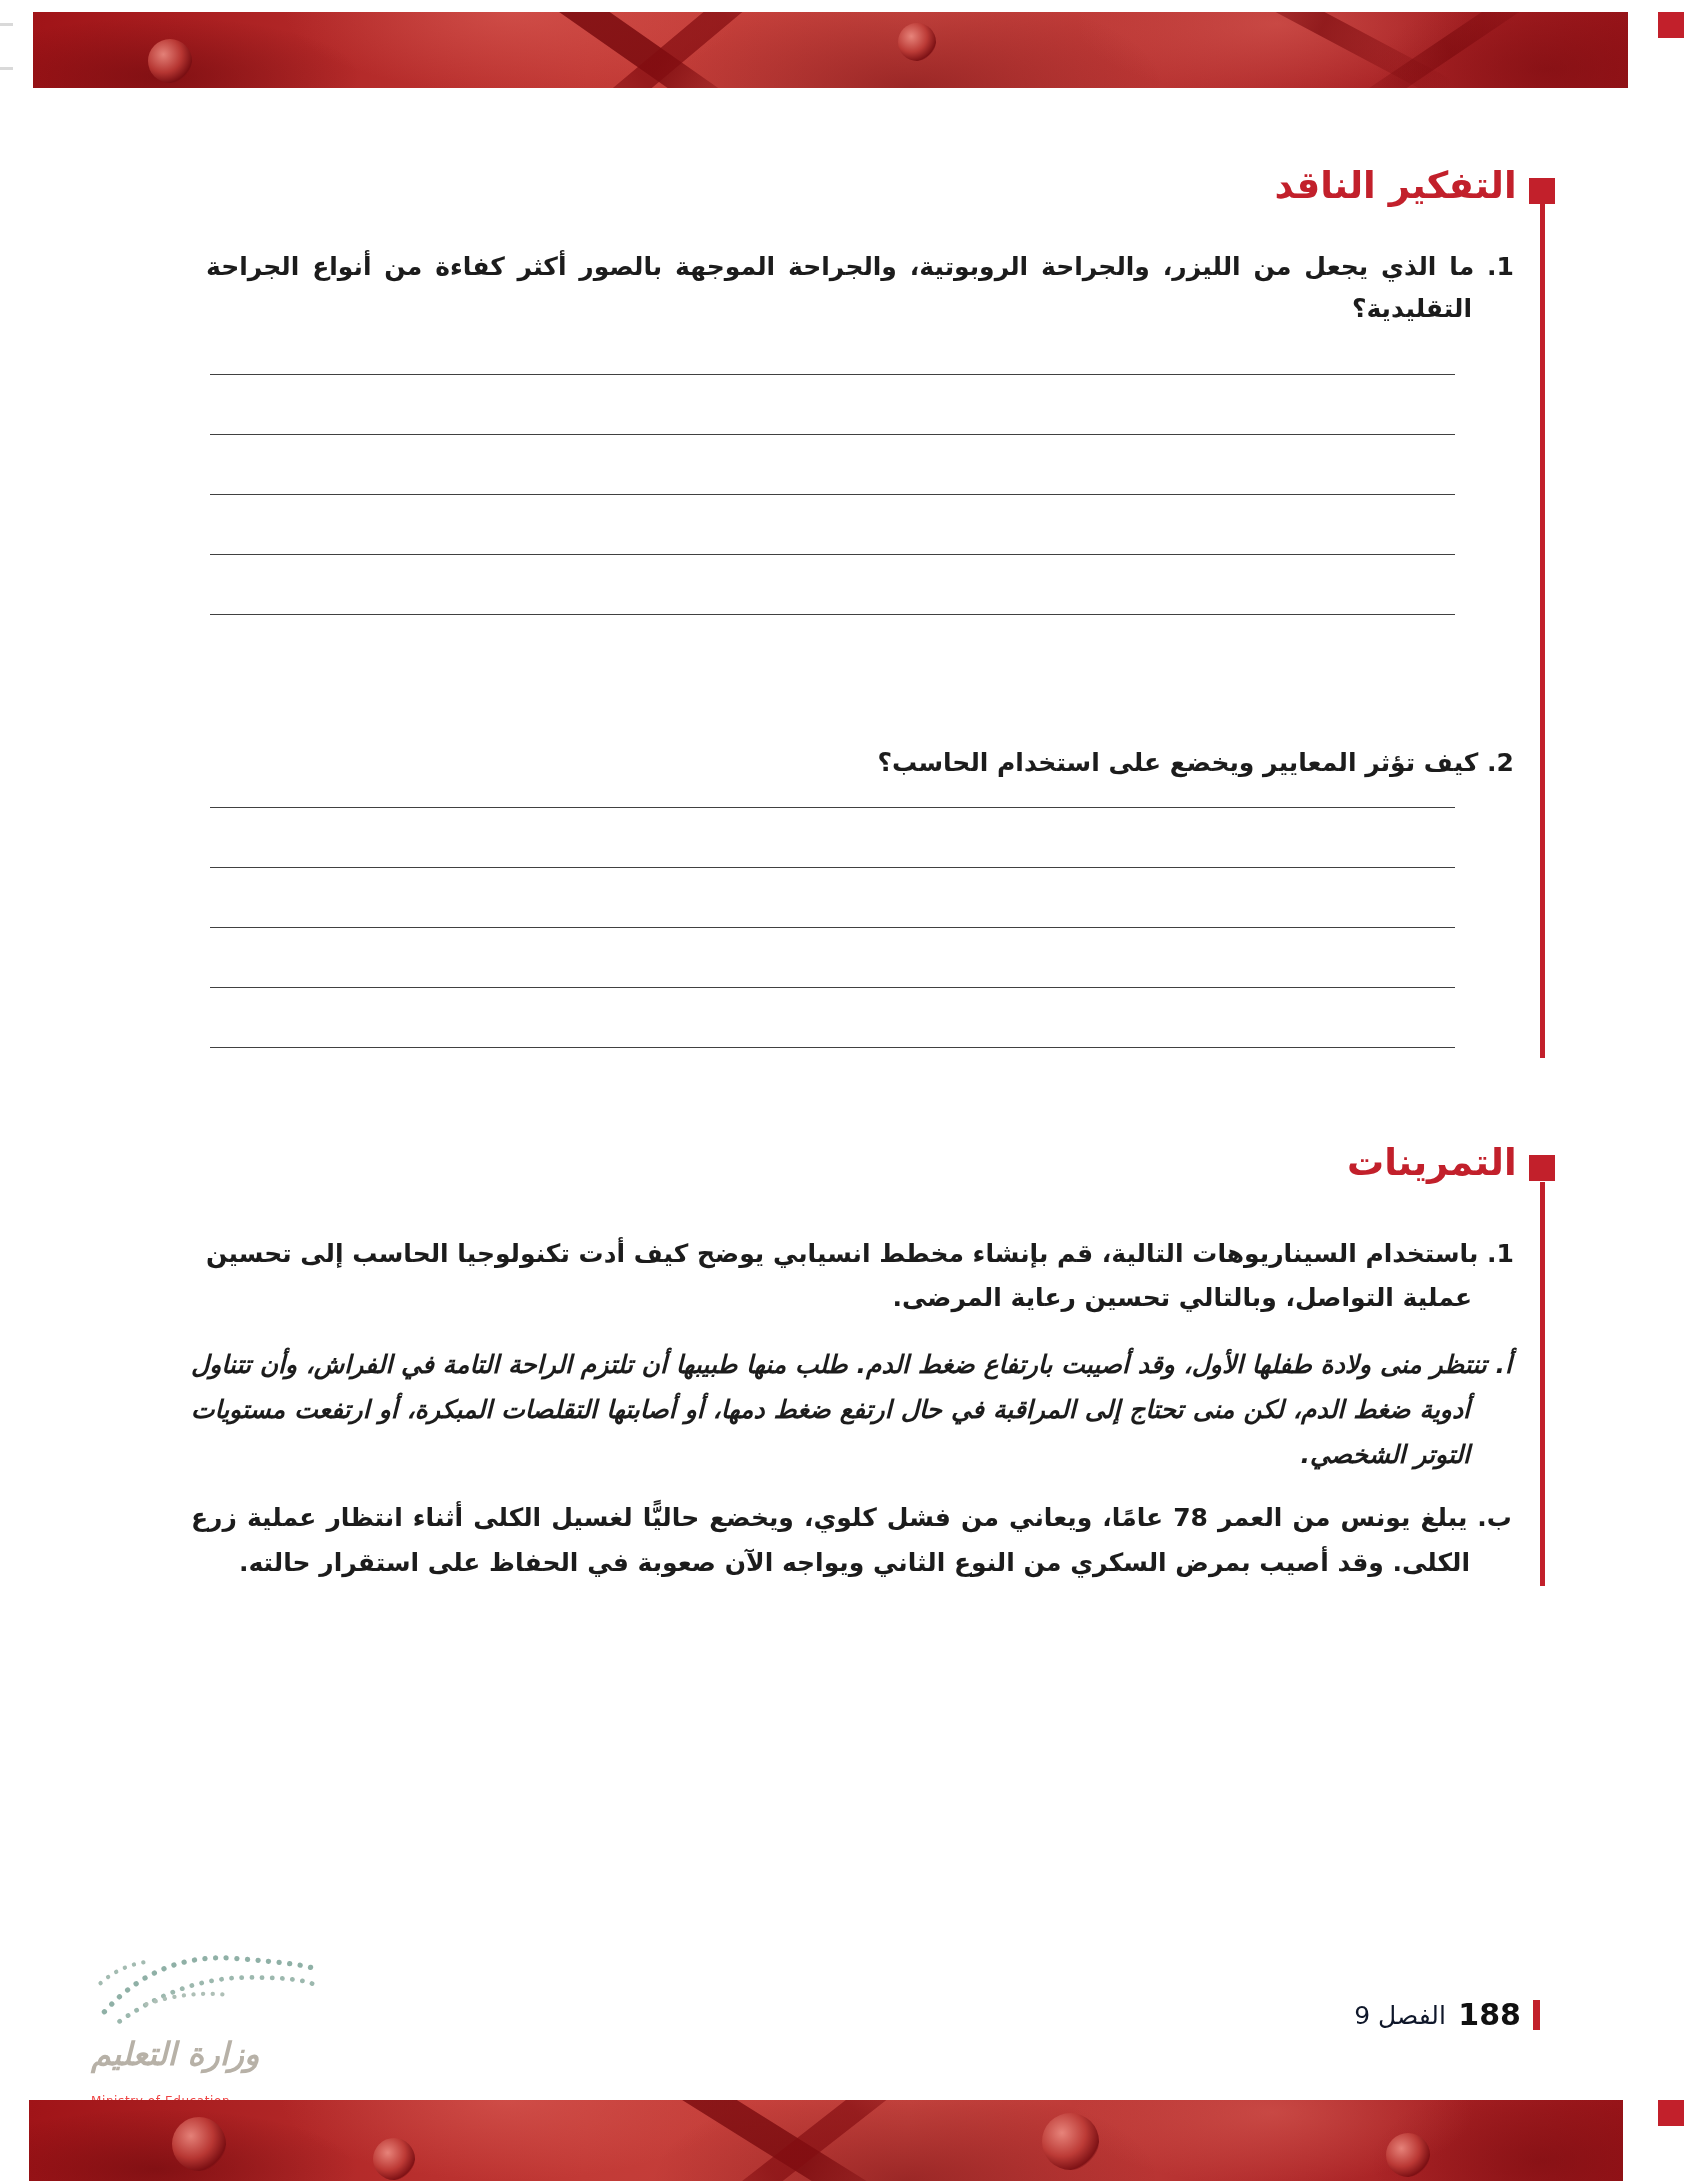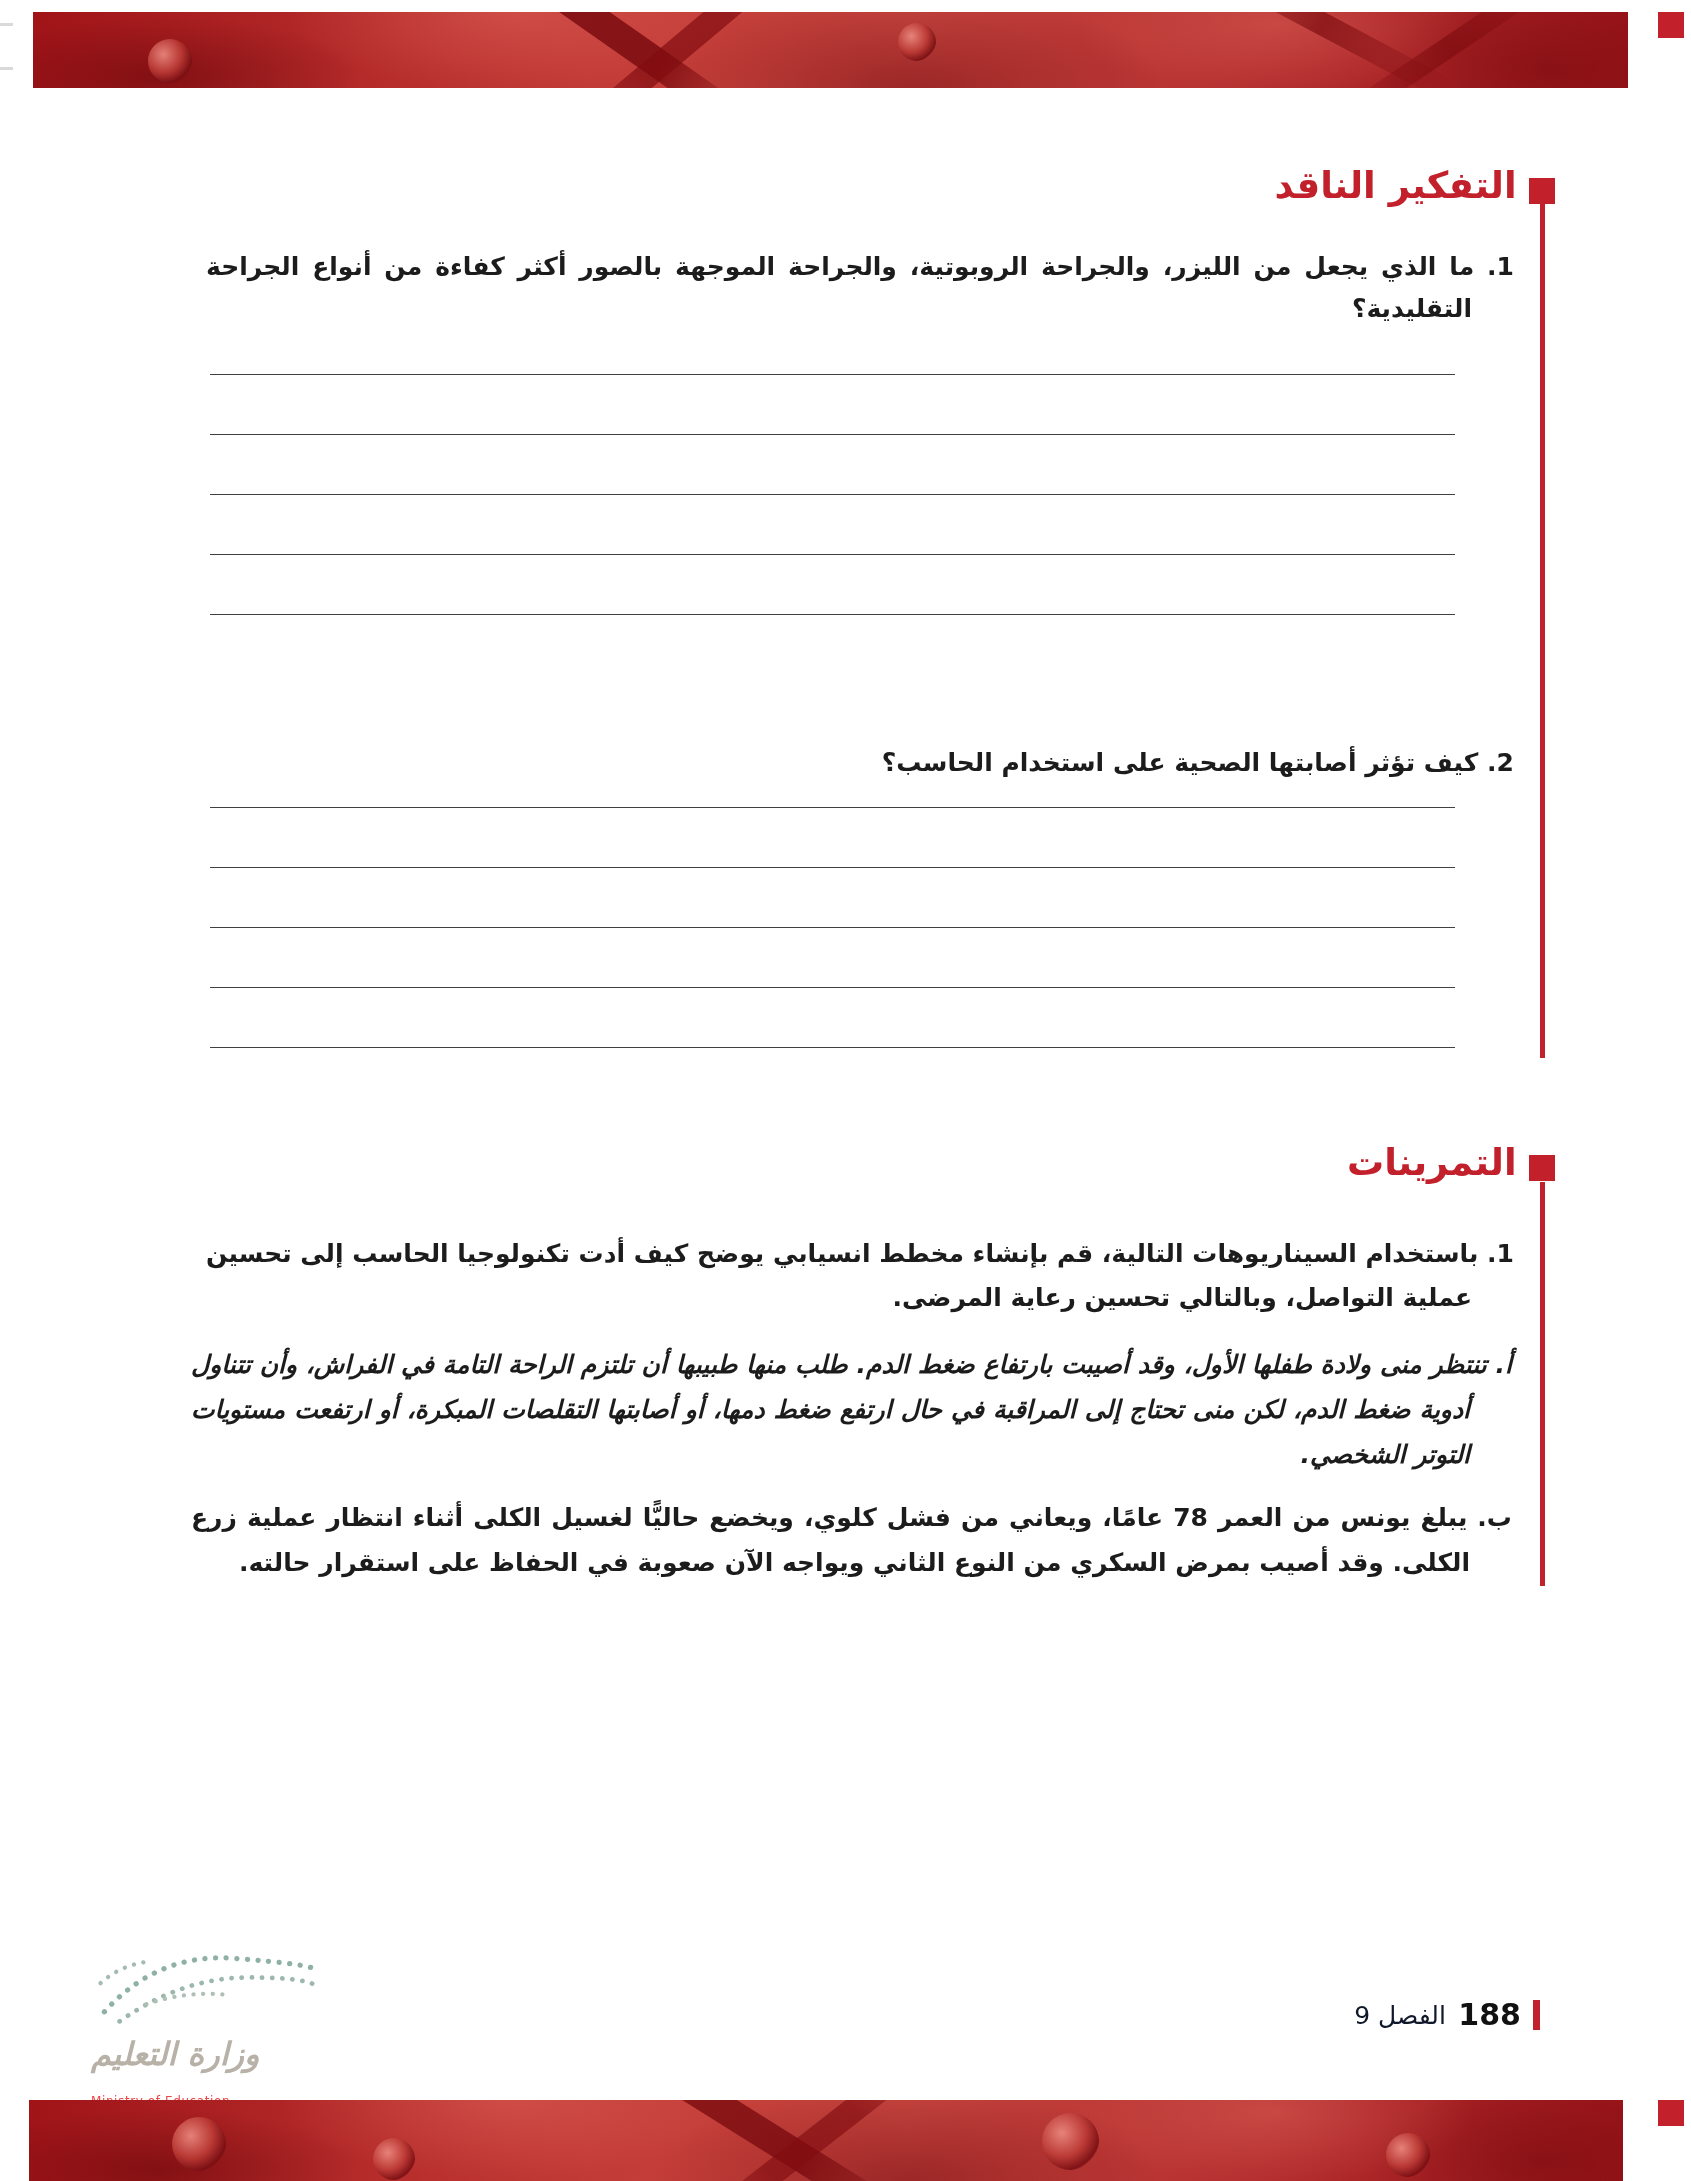--- a/index.html
+++ b/index.html
@@ -128,21 +128,21 @@
 <p class="textblock hang" id="q1"><span class="num">1.</span> <span>ما الذي يجعل من الليزر، والجراحة الروبوتية، والجراحة الموجهة بالصور أكثر كفاءة من أنواع الجراحة التقليدية؟</span></p>
 
 <div class="lines" id="q1-lines">
   <div class="ln"></div>
   <div class="ln"></div>
   <div class="ln"></div>
   <div class="ln"></div>
   <div class="ln"></div>
 </div>
 
-<p class="textblock hang" id="q2"><span class="num">2.</span> <span>كيف تؤثر أصابتها الصحية على استخدام الحاسب؟</span></p>
+<p class="textblock hang" id="q2"><span class="num">2.</span> <span>كيف تؤثر المعايير ويخضع على استخدام الحاسب؟</span></p>
 
 <div class="lines" id="q2-lines">
   <div class="ln"></div>
   <div class="ln"></div>
   <div class="ln"></div>
   <div class="ln"></div>
   <div class="ln"></div>
 </div>
 
 <div class="section-header" id="ex-header">

